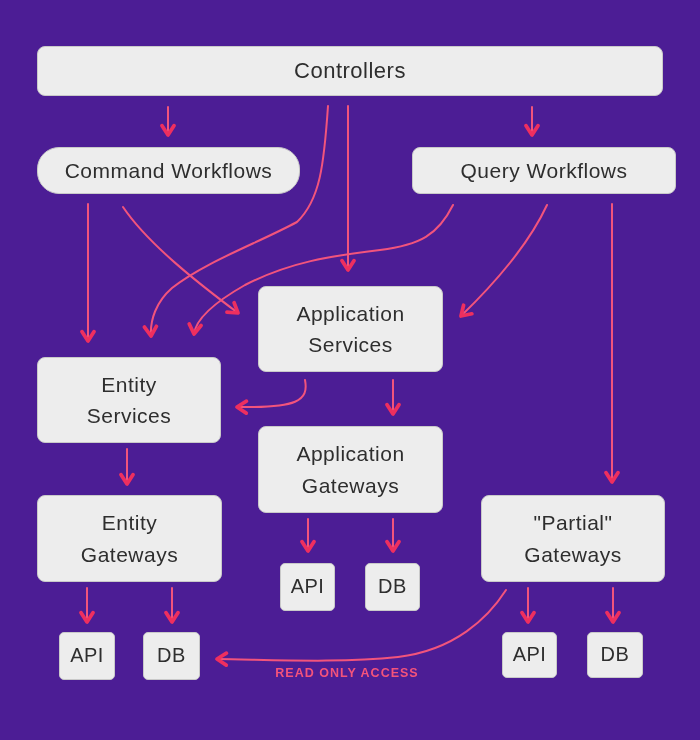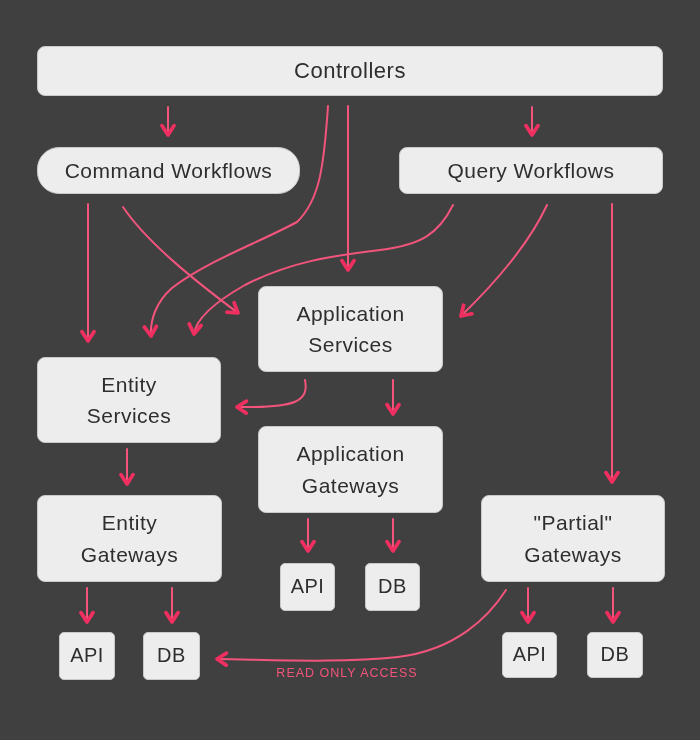--- a/index.html
+++ b/index.html
@@ -4,21 +4,21 @@
 <style>
   html, body {
     margin: 0;
     padding: 0;
     background: #ffffff;
   }
   .canvas {
     position: relative;
     width: 700px;
     height: 740px;
-    background: #404040;
+    background: #4c1d95;
     font-family: "Liberation Sans", sans-serif;
     overflow: hidden;
   }
   svg.edges {
     position: absolute;
     left: 0; top: 0;
     width: 700px; height: 740px;
   }
   .node {
     position: absolute;
@@ -35,39 +35,39 @@
     line-height: 1.48;
     white-space: pre-line;
     letter-spacing: 0.5px;
   }
   .node.small {
     font-size: 20px;
     border-radius: 5px;
   }
   #n-controllers        { left: 37px;  top: 46px;  width: 626px; height: 50px; font-size: 22px; }
   #n-command-workflows  { left: 37px;  top: 147px; width: 263px; height: 47px; border-radius: 22px; }
-  #n-query-workflows    { left: 399px; top: 147px; width: 264px; height: 47px; }
+  #n-query-workflows    { left: 412px; top: 147px; width: 264px; height: 47px; }
   #n-application-services { left: 258px; top: 286px; width: 185px; height: 86px; }
   #n-entity-services    { left: 37px;  top: 357px; width: 184px; height: 86px; }
   #n-application-gateways { left: 258px; top: 426px; width: 185px; height: 87px; }
   #n-entity-gateways    { left: 37px;  top: 495px; width: 185px; height: 87px; }
   #n-partial-gateways   { left: 481px; top: 495px; width: 184px; height: 87px; }
   #n-application-api    { left: 280px; top: 563px; width: 55px; height: 48px; }
   #n-application-db     { left: 365px; top: 563px; width: 55px; height: 48px; }
   #n-entity-api         { left: 59px;  top: 632px; width: 56px; height: 48px; }
   #n-entity-db          { left: 143px; top: 632px; width: 57px; height: 48px; }
   #n-partial-api        { left: 502px; top: 632px; width: 55px; height: 46px; }
   #n-partial-db         { left: 587px; top: 632px; width: 56px; height: 46px; }
   .edge-label {
     position: absolute;
     left: 266px; top: 666px;
     width: 162px;
     text-align: center;
     font-size: 12.5px;
-    font-weight: normal;
+    font-weight: bold;
     letter-spacing: 1px;
     color: #f4537b;
   }
 </style>
 </head>
 <body>
 
 <div class="canvas">
 
   <svg class="edges" viewBox="0 0 700 740" xmlns="http://www.w3.org/2000/svg">

